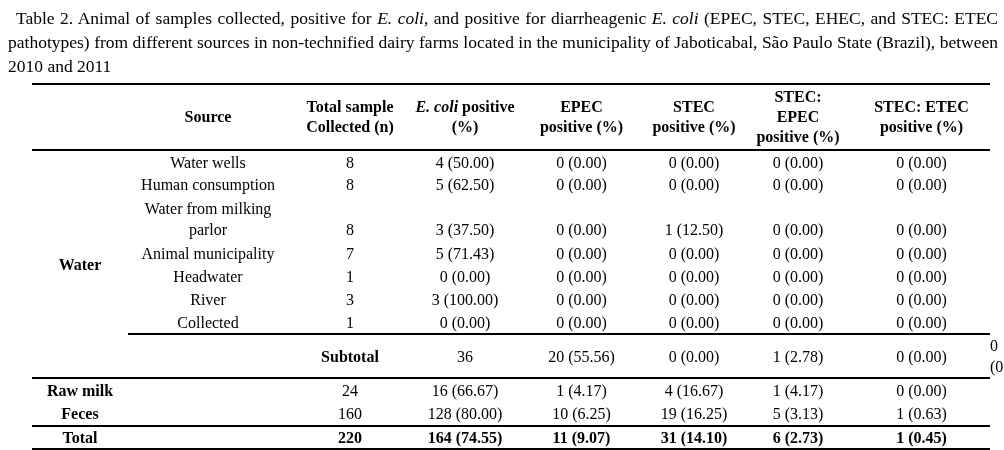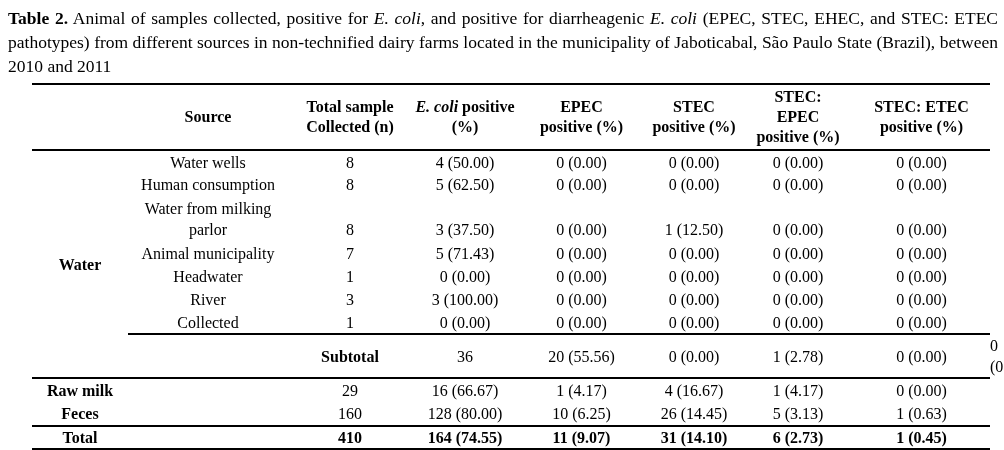--- a/index.html
+++ b/index.html
@@ -11,21 +11,21 @@
     font-family: "Liberation Serif", "DejaVu Serif", serif;
     overflow: hidden;
   }
   .caption {
     margin: 6px 6px 0 8px;
     width: 990px;
     font-size: 17.5px;
     line-height: 24px;
     text-align: justify;
   }
-  .caption b { font-weight: bold; }
+  .caption b { font-weight: normal; margin-left: 8px; }
   .caption i { font-style: italic; }
 
   table.data-table {
     border-collapse: collapse;
     table-layout: fixed;
     margin: 5px 0 0 32px;
     width: 958px;
     border-top: 2px solid #000;
     font-size: 16px;
   }
@@ -180,41 +180,41 @@
       <td>36</td>
       <td>20 (55.56)</td>
       <td>0 (0.00)</td>
       <td>1 (2.78)</td>
       <td>0 (0.00)</td>
       <td>0 (0.00)</td>
     </tr>
     <tr class="milk-row">
       <td class="cat-label">Raw milk</td>
       <td></td>
-      <td>29</td>
+      <td>24</td>
       <td>16 (66.67)</td>
       <td>1 (4.17)</td>
       <td>4 (16.67)</td>
       <td>1 (4.17)</td>
       <td>0 (0.00)</td>
     </tr>
     <tr class="feces-row">
       <td class="cat-label">Feces</td>
       <td></td>
       <td>160</td>
       <td>128 (80.00)</td>
       <td>10 (6.25)</td>
-      <td>26 (14.45)</td>
+      <td>19 (16.25)</td>
       <td>5 (3.13)</td>
       <td>1 (0.63)</td>
     </tr>
     <tr class="total-row">
       <td class="cat-label">Total</td>
       <td></td>
-      <td>410</td>
+      <td>220</td>
       <td>164 (74.55)</td>
       <td>11 (9.07)</td>
       <td>31 (14.10)</td>
       <td>6 (2.73)</td>
       <td>1 (0.45)</td>
     </tr>
   </tbody>
 </table>
 
 </body></html>

